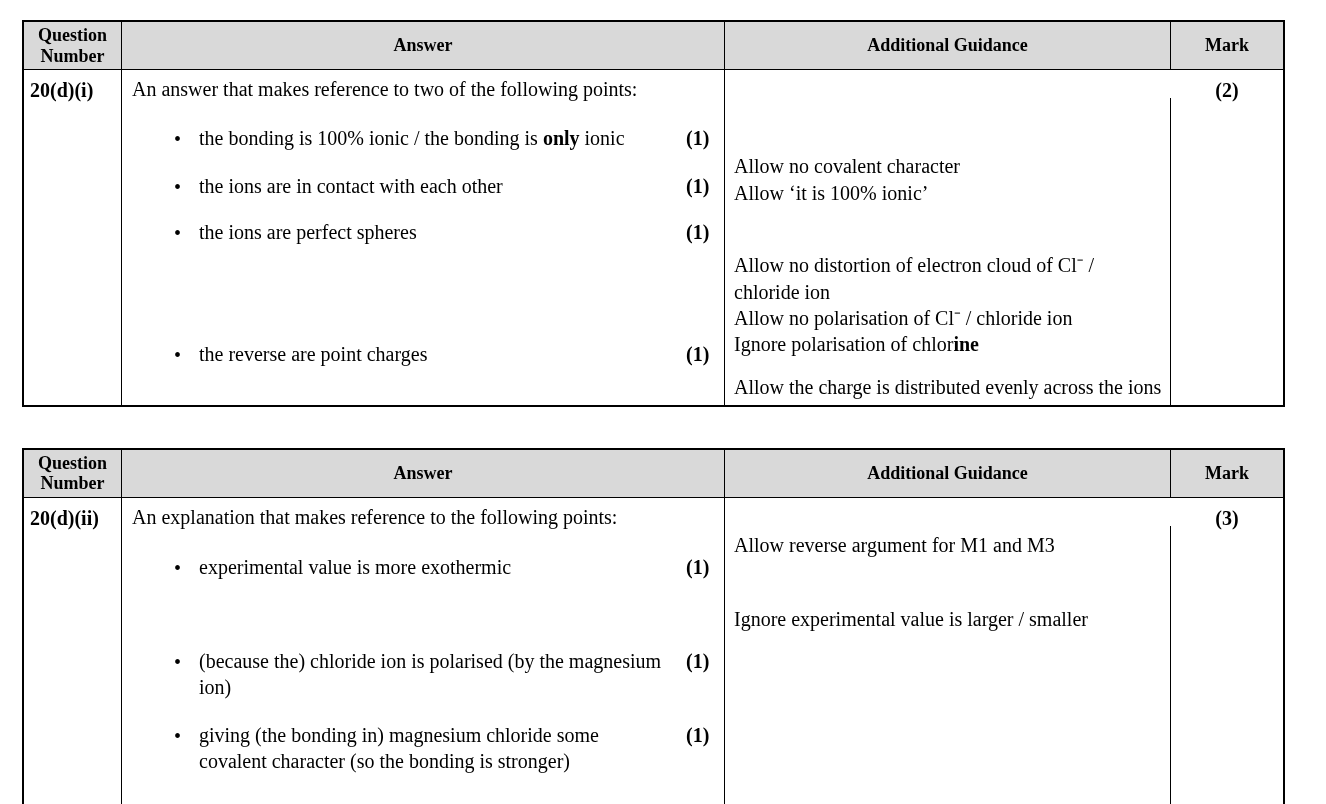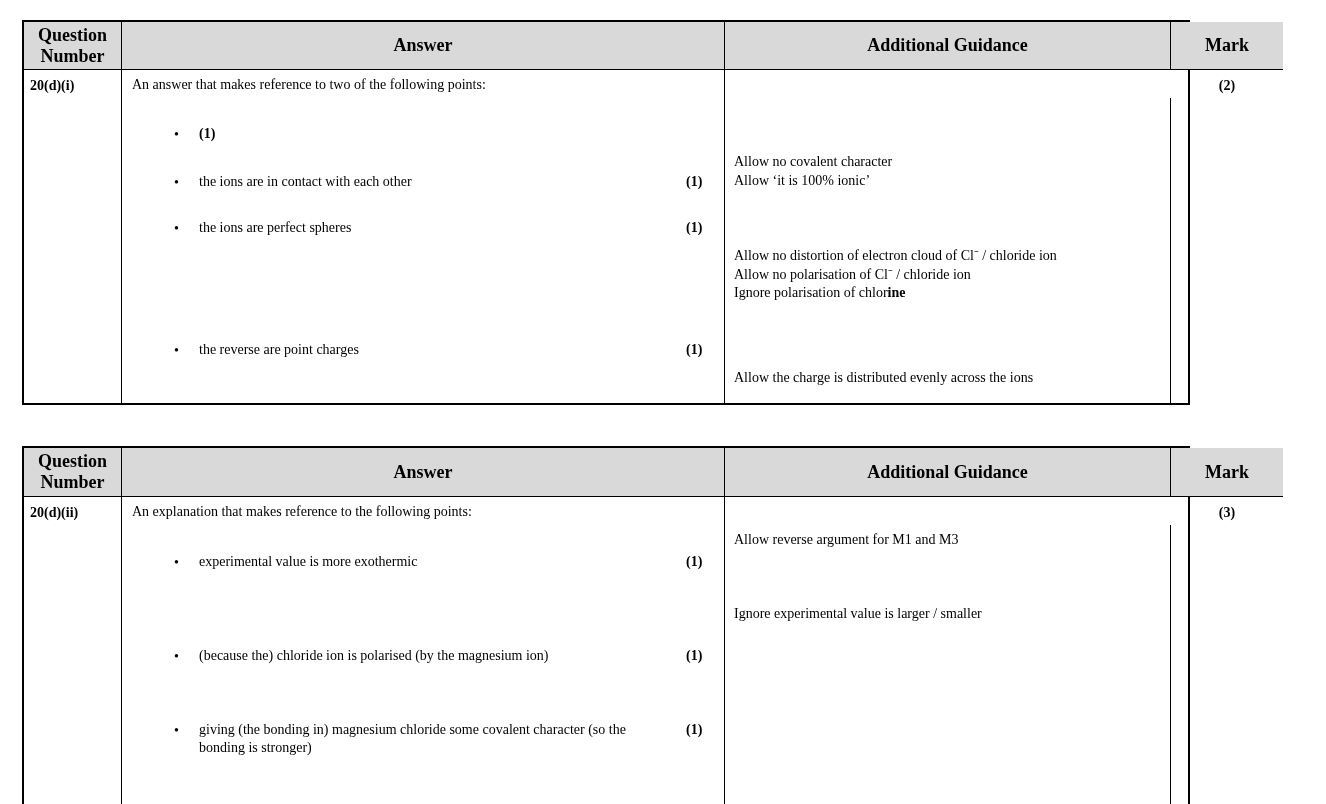--- a/index.html
+++ b/index.html
@@ -6,39 +6,39 @@
   html, body { background:#ffffff; }
   body {
     width:1326px; height:804px;
     font-family:"Liberation Serif", serif;
     color:#000;
     overflow:hidden;
   }
   .page { padding:20px 0 0 22px; }
 
   .ms-table {
-    width:1168px;
+    width:1263px;
     display:grid;
     grid-template-columns:98px 603px 446px 112px;
     border:2px solid #000;
     background:#fff;
   }
   .cell { border-right:1px solid #000; min-width:0; }
   .cell.last { border-right:none; }
 
   .th {
     background:#d9d9d9;
     border-bottom:1px solid #000;
     font-weight:700; font-size:18px;
     display:flex; align-items:center; justify-content:center;
     text-align:center; line-height:1.15;
     min-height:46px; padding:3px 4px;
   }
 
-  .body { font-size:14px; line-height:1.32; }
+  .body { font-size:20px; line-height:1.32; }
   .qnum { font-weight:700; padding:7px 2px 0 6px; }
   .answer { padding:6px 0 20px 10px; }
   .guidance { padding:6px 8px 4px 9px;margin-top:28px; }
   .markcell { font-weight:700; text-align:center; padding-top:7px; }
 
   .point { display:flex; align-items:flex-start; }
   .bullet { flex:none; width:25px; margin-left:42px; padding-top:1px; }
   .ptext { flex:1; padding-right:6px; }
   .wrapcap { display:inline-block; max-width:432px; vertical-align:top; }
   .pmark { flex:none; width:38px; font-weight:700; text-align:left; }
@@ -59,20 +59,21 @@
     <div class="cell th">Additional Guidance</div>
     <div class="cell th last">Mark</div>
 
     <div class="cell body qnum">20(d)(i)</div>
 
     <div class="cell body answer">
       <div class="intro" style="min-height:49px">An answer that makes reference to two of the following points:</div>
 
       <div class="point" style="min-height:48px">
         <span class="bullet">•</span>
+        <span class="ptext"><span>the bonding is 100% ionic / the bonding is </span><span class="b">only</span><span> ionic</span></span>
         <span class="pmark">(1)</span>
       </div>
 
       <div class="point" style="min-height:46px">
         <span class="bullet">•</span>
         <span class="ptext">the ions are in contact with each other</span>
         <span class="pmark">(1)</span>
       </div>
 
       <div class="point" style="min-height:122px">

